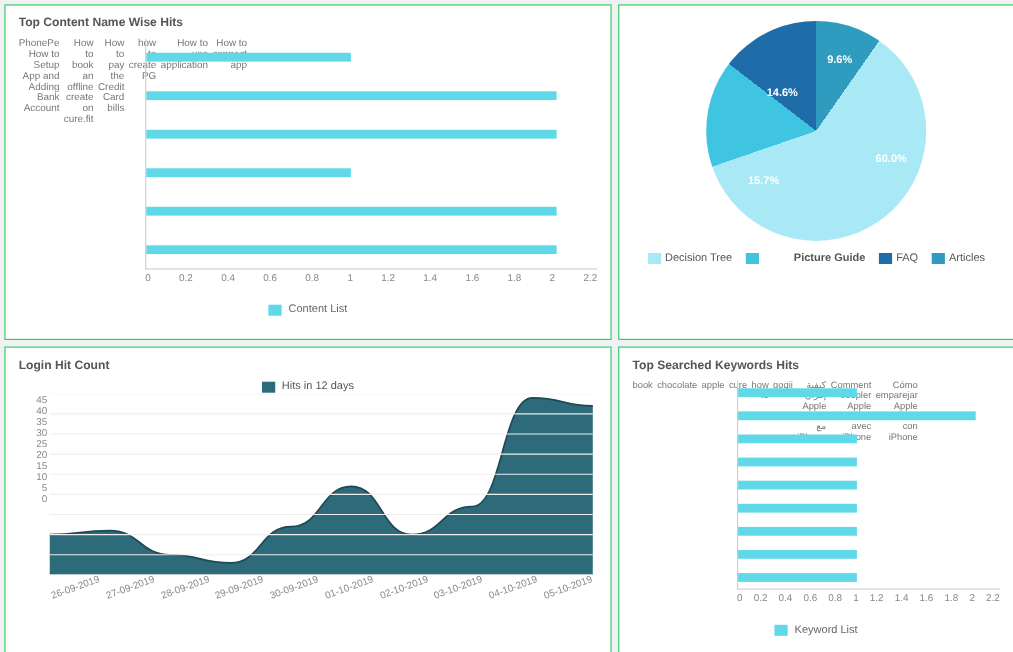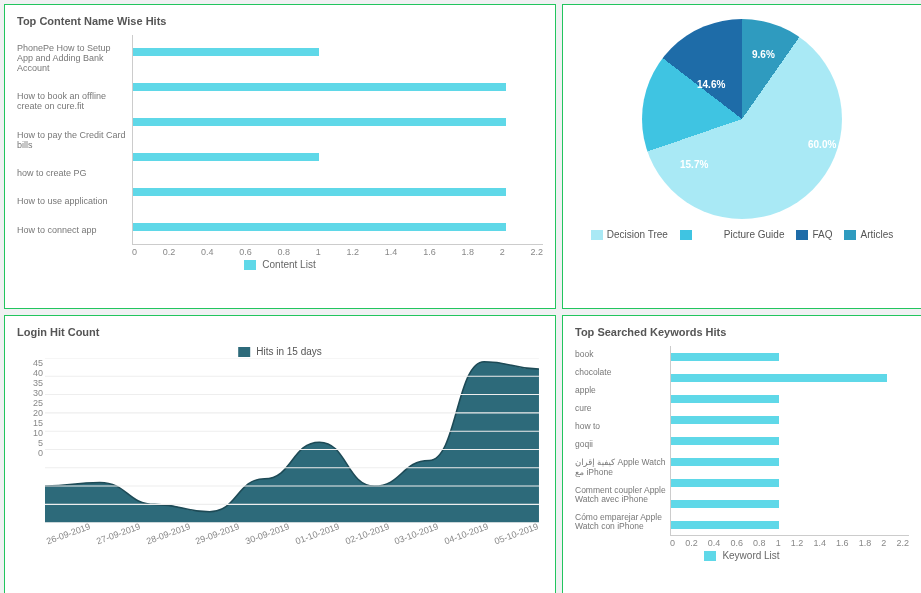--- a/index.html
+++ b/index.html
@@ -2,26 +2,26 @@
 <html><head>
 <meta charset="utf-8">
 <style>
 *{box-sizing:border-box;margin:0;padding:0}
 body{font-family:Arial,Helvetica,sans-serif;background:#f0f1f3;width:921px;height:593px;overflow:hidden;font-size:11px;color:#333}
 .grid{display:grid;grid-template-columns:552px 360px;grid-template-rows:305px 280px;gap:6px;padding:4px}
 .card{background:#fff;border:1px solid #22c55e;padding:10px 12px}
 .title{font-size:11px;font-weight:700;color:#555;margin-bottom:8px}
 .chart-area{position:relative}
 .hbar-chart{display:flex;height:210px}
-.hbar-labels{width:115px;display:flex;flex-direction:column;justify-content:space-around;text-align:left;font-size:9px;color:#777}
+.hbar-labels{width:115px;display:flex;flex-direction:row;justify-content:space-around;text-align:right;font-size:9px;color:#777}
 .hbar-labels div{line-height:1.1;padding-right:4px}
 .hbar-bars{flex:1;position:relative;border-left:1px solid #ccc;border-bottom:1px solid #ccc}
 .hbar-row{position:absolute;left:0;height:8px;background:#5fd8e8}
 .hbar-xaxis{margin-left:115px;display:flex;justify-content:space-between;font-size:9px;color:#888;margin-top:2px}
-.legend{display:flex;justify-content:center;gap:6px;align-items:center;font-size:10px;color:#666;margin-top:2px}
+.legend{display:flex;justify-content:center;gap:6px;align-items:center;font-size:10px;color:#666;margin-top:19px}
 .legend-sw{width:12px;height:10px;display:inline-block}
 .pie-wrap{display:flex;justify-content:center;margin-top:4px}
 .pie{width:200px;height:200px;border-radius:50%;position:relative}
 .pie-lbl{position:absolute;font-size:10px;font-weight:700;color:#fff}
 .pie-legend{display:flex;justify-content:center;gap:12px;flex-wrap:wrap;font-size:10px;color:#555;margin-top:10px}
 .pie-legend span{display:flex;align-items:center;gap:4px}
 .area-wrap{position:relative;height:195px;margin-top:4px}
 .area-legend{position:absolute;top:0;left:50%;transform:translateX(-50%);display:flex;align-items:center;gap:6px;font-size:10px;color:#555}
 .area-y{position:absolute;left:0;top:12px;bottom:22px;width:26px;display:flex;flex-direction:column;justify-content:flex-start;text-align:right;font-size:9px;color:#888}
 .area-svg{position:absolute;left:28px;right:4px;top:12px;bottom:22px}
@@ -73,52 +73,52 @@
       <div class="legend">
         <span class="legend-sw" style="background:#5fd8e8"></span>
         <span>Content List</span>
       </div>
     </div>
   </div>
 
   <div class="card">
     <div class="pie-wrap">
       <div class="pie" id="pie" style="background: conic-gradient(from 35deg, rgb(169, 233, 245) 0%, rgb(169, 233, 245) 60%, rgb(63, 196, 226) 60%, rgb(63, 196, 226) 75.7%, rgb(30, 108, 168) 75.7%, rgb(30, 108, 168) 90.3%, rgb(47, 155, 191) 90.3%, rgb(47, 155, 191) 99.9%);">
-          <div class="pie-lbl" style="left: 142px; top: 120px; padding-left: 24px;">60.0%</div>
+          <div class="pie-lbl" style="left: 130px; top: 120px; padding-left: 24px;">60.0%</div>
           <div class="pie-lbl" style="left: 38px; top: 140px;">15.7%</div>
           <div class="pie-lbl" style="left: 55px; top: 60px;">14.6%</div>
           <div class="pie-lbl" style="left: 110px; top: 30px;">9.6%</div>
         </div>
     </div>
     <div class="pie-legend" id="pie-legend">
         <span>
           <i class="legend-sw" style="background: rgb(169, 233, 245);"></i>
           <b style="font-weight: 400;">Decision Tree</b>
         </span>
         <span>
           <i class="legend-sw" style="background: rgb(63, 196, 226);"></i>
-          <b style="font-weight: 400; margin-left: 28px;">Picture Guide</b>
+          <b style="font-weight: 700; margin-left: 28px;">Picture Guide</b>
         </span>
         <span>
           <i class="legend-sw" style="background: rgb(30, 108, 168);"></i>
           <b style="font-weight: 400;">FAQ</b>
         </span>
         <span>
           <i class="legend-sw" style="background: rgb(47, 155, 191);"></i>
           <b style="font-weight: 400;">Articles</b>
         </span>
       </div>
   </div>
 
   <div class="card">
     <div class="title">Login Hit Count</div>
     <div class="area-wrap">
       <div class="area-legend">
         <span class="legend-sw" style="background:#2d6a7a"></span>
-        <span>Hits in 15 days</span>
+        <span>Hits in 12 days</span>
       </div>
       <div class="area-y" id="area-y">
           <div>45</div>
           <div>40</div>
           <div>35</div>
           <div>30</div>
           <div>25</div>
           <div>20</div>
           <div>15</div>
           <div>10</div>

